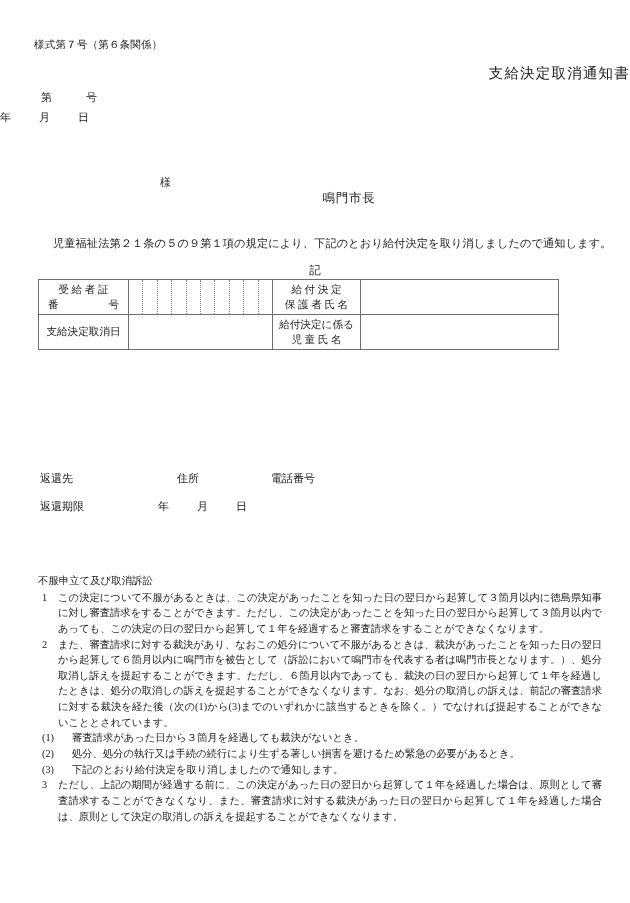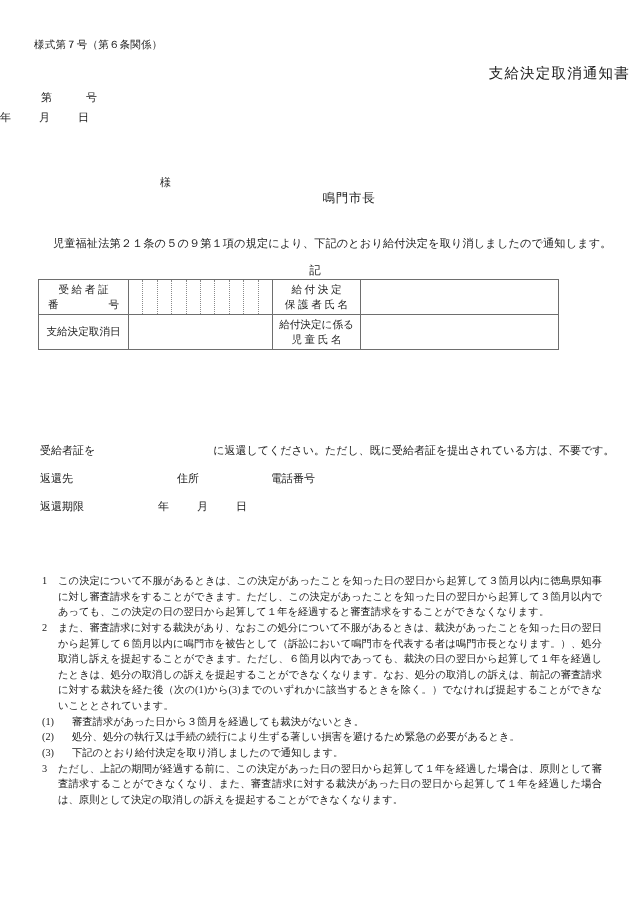--- a/index.html
+++ b/index.html
@@ -274,33 +274,31 @@
         <td class="lbl">
           <span>給付決定に係る</span>
           <span class="spread1">児童氏名</span>
         </td>
         <td class="cell-blank"></td>
       </tr>
 
     </tbody>
   </table>
 
-  <div class="ret-line ret1">
-    <span>受給者証を</span><span class="gap"></span><span>に返還してください。ただし、既に受給者証を提出されている方は、不要です。</span>
-  </div>
 
   <div class="ret-line ret3">
     <span>返還期限</span><span class="gap-a"></span><span>年</span><span class="gap-b"></span><span>月</span><span class="gap-b"></span><span>日</span>
   </div>
 
   <div class="ret-line ret2">
     <span>返還先</span><span class="gap-a"></span><span>住所</span><span class="gap-b"></span><span>電話番号</span>
   </div>
 
   <div class="notes">
+    <div class="notes-heading">不服申立て及び取消訴訟</div>
 
     <div class="note-item">
       <div class="note-num">1</div>
       <div class="note-body">この決定について不服があるときは、この決定があったことを知った日の翌日から起算して３箇月以内に徳島県知事に対し審査請求をすることができます。ただし、この決定があったことを知った日の翌日から起算して３箇月以内であっても、この決定の日の翌日から起算して１年を経過すると審査請求をすることができなくなります。</div>
     </div>
 
     <div class="note-item">
       <div class="note-num">2</div>
       <div class="note-body">また、審査請求に対する裁決があり、なおこの処分について不服があるときは、裁決があったことを知った日の翌日から起算して６箇月以内に鳴門市を被告として（訴訟において鳴門市を代表する者は鳴門市長となります。）、処分取消し訴えを提起することができます。ただし、６箇月以内であっても、裁決の日の翌日から起算して１年を経過したときは、処分の取消しの訴えを提起することができなくなります。なお、処分の取消しの訴えは、前記の審査請求に対する裁決を経た後（次の(1)から(3)までのいずれかに該当するときを除く。）でなければ提起することができないこととされています。</div>
     </div>

